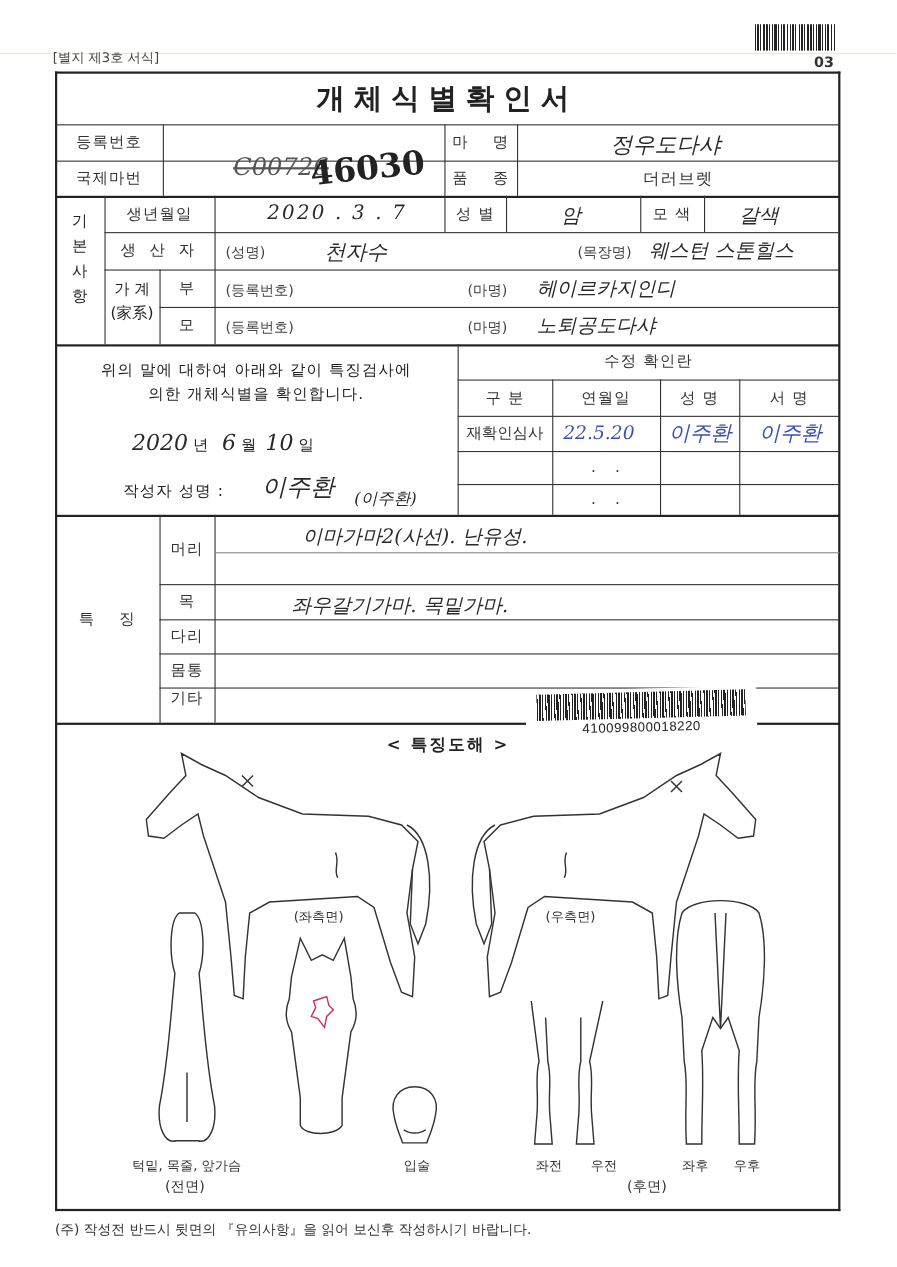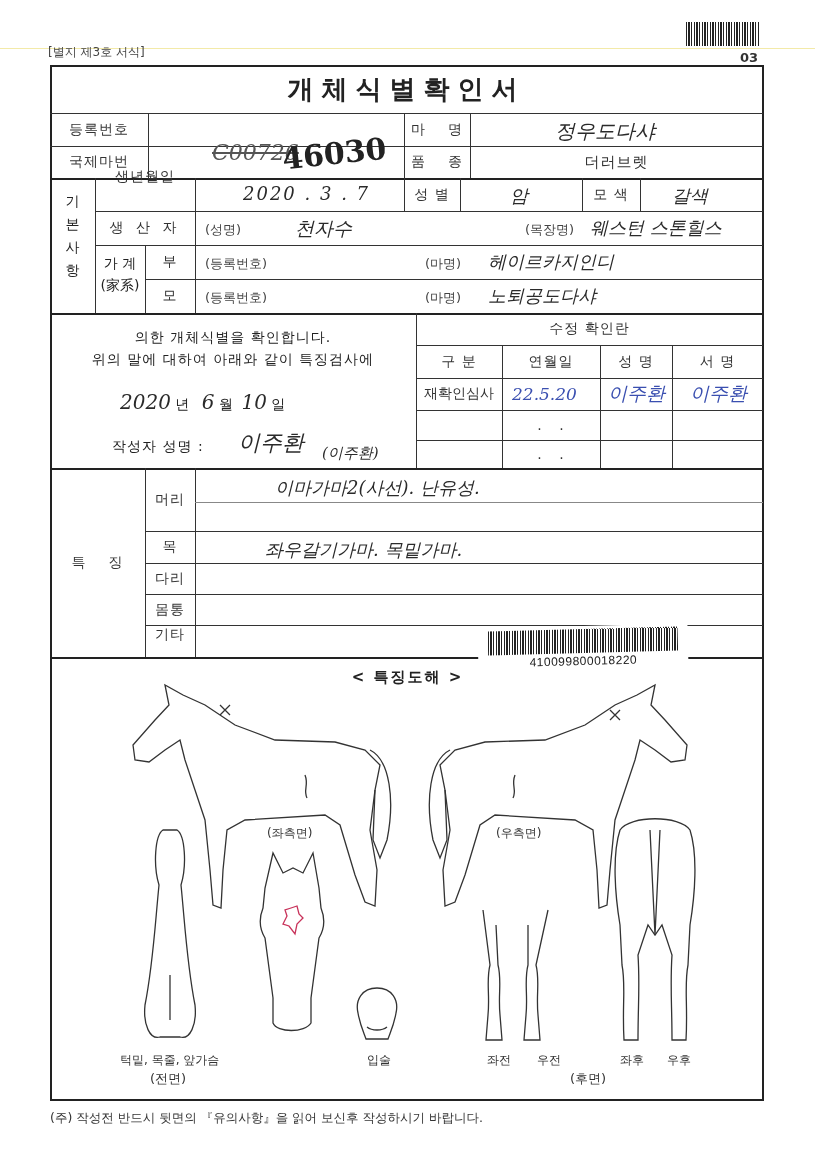--- a/index.html
+++ b/index.html
@@ -68,21 +68,21 @@
 <div class="vl" style="left:460px; top:178px; height:33px;"></div>
 <div class="vl" style="left:582px; top:178px; height:33px;"></div>
 <div class="vl" style="left:640px; top:178px; height:33px;"></div>
 
 <div class="abs" style="left:50px; top:190px; width:45px; display:flex; flex-direction:column; align-items:center; font-size:14px; line-height:23px;">
   <span>기</span>
   <span>본</span>
   <span>사</span>
   <span>항</span>
 </div>
-<div class="lbl" style="left:95px; top:160px; width:100px; height:33px;">생년월일</div>
+<div class="lbl" style="left:95px; top:178px; width:100px; height:33px;">생년월일</div>
 <div class="hand" style="left:243px; top:183px; font-size:18px; letter-spacing:2px;">2020 . 3 . 7</div>
 <div class="lbl" style="left:404px; top:178px; width:56px; height:33px;">성 별</div>
 <div class="hand" style="left:510px; top:184px; font-size:18px;">암</div>
 <div class="lbl" style="left:582px; top:178px; width:58px; height:33px;">모 색</div>
 <div class="hand" style="left:672px; top:184px; font-size:18px;">갈색</div>
 
 <div class="lbl" style="left:95px; top:211px; width:100px; height:34px; letter-spacing:4px;">생 산 자</div>
 <div class="abs small" style="left:205px; top:221px;">(성명)</div>
 <div class="hand" style="left:295px; top:216px; font-size:19px;">천자수</div>
 <div class="abs small" style="left:525px; top:221px;">(목장명)</div>
@@ -104,22 +104,22 @@
 <div class="vl" style="left:416px; top:313px; height:155px;"></div>
 <div class="hl" style="left:416px; top:345px; width:347px;"></div>
 <div class="hl" style="left:416px; top:378px; width:347px;"></div>
 <div class="hl" style="left:416px; top:410px; width:347px;"></div>
 <div class="hl" style="left:416px; top:440px; width:347px;"></div>
 <div class="vl" style="left:502px; top:345px; height:123px;"></div>
 <div class="vl" style="left:600px; top:345px; height:123px;"></div>
 <div class="vl" style="left:672px; top:345px; height:123px;"></div>
 
 <div class="abs" style="left:50px; top:326px; width:366px; text-align:center; font-size:14px; line-height:22px; letter-spacing:1px;">
+  <div>위의 말에 대하여 아래와 같이 특징검사에</div>
   <div>의한 개체식별을 확인합니다.</div>
-  <div>위의 말에 대하여 아래와 같이 특징검사에</div>
 </div>
 <div class="abs" style="left:120px; top:390px; font-size:14px; white-space:nowrap;">
   <span class="hand" style="position:static; font-size:20px;">2020</span>
   <span>년</span>
   <span class="hand" style="position:static; font-size:20px; margin-left:8px;">6</span>
   <span>월</span>
   <span class="hand" style="position:static; font-size:20px; margin-left:4px;">10</span>
   <span>일</span>
 </div>
 <div class="abs" style="left:112px; top:438px; font-size:14px; letter-spacing:1px;">작성자 성명 :</div>

